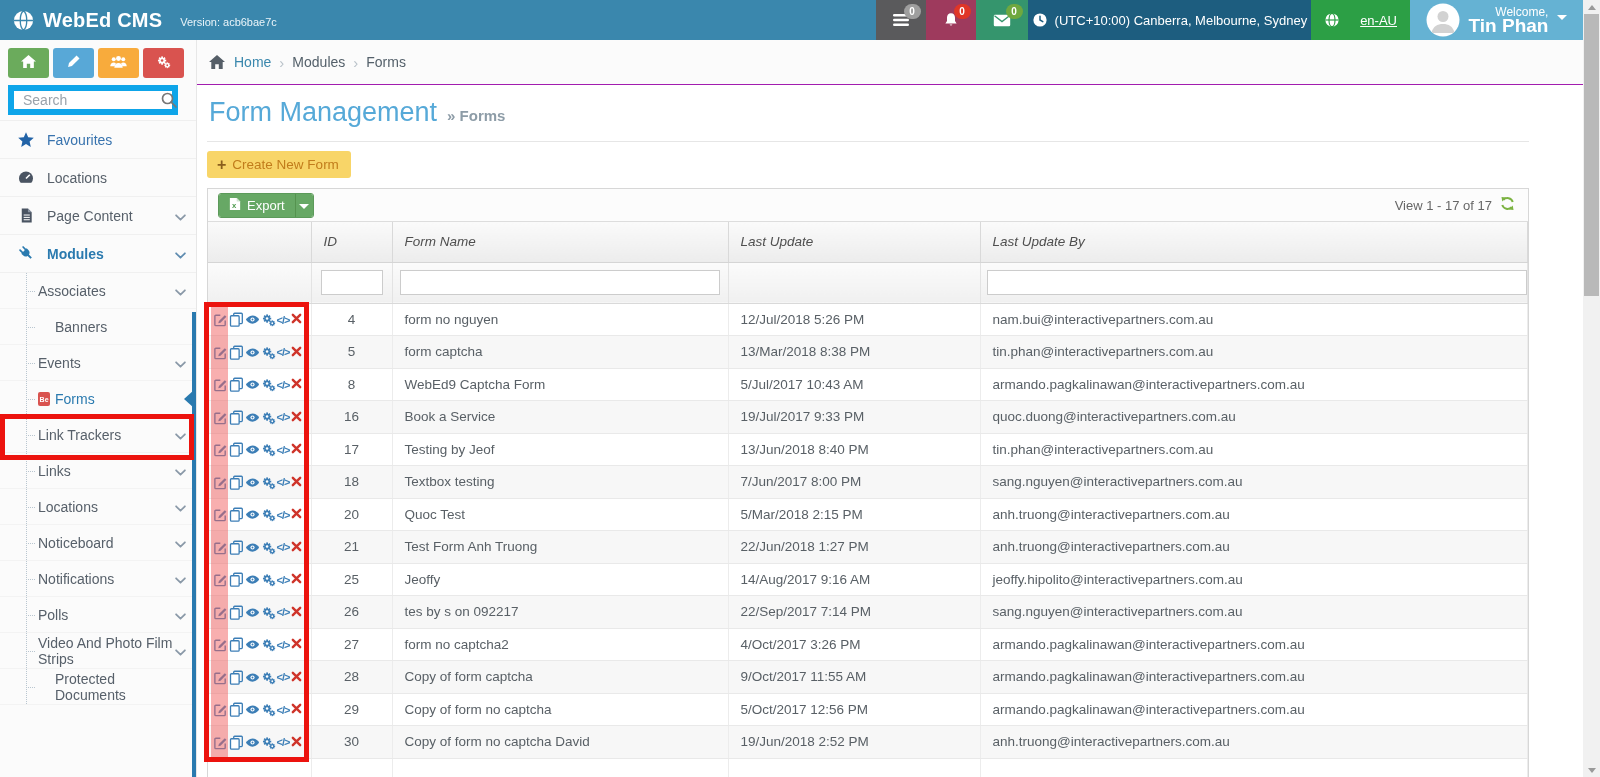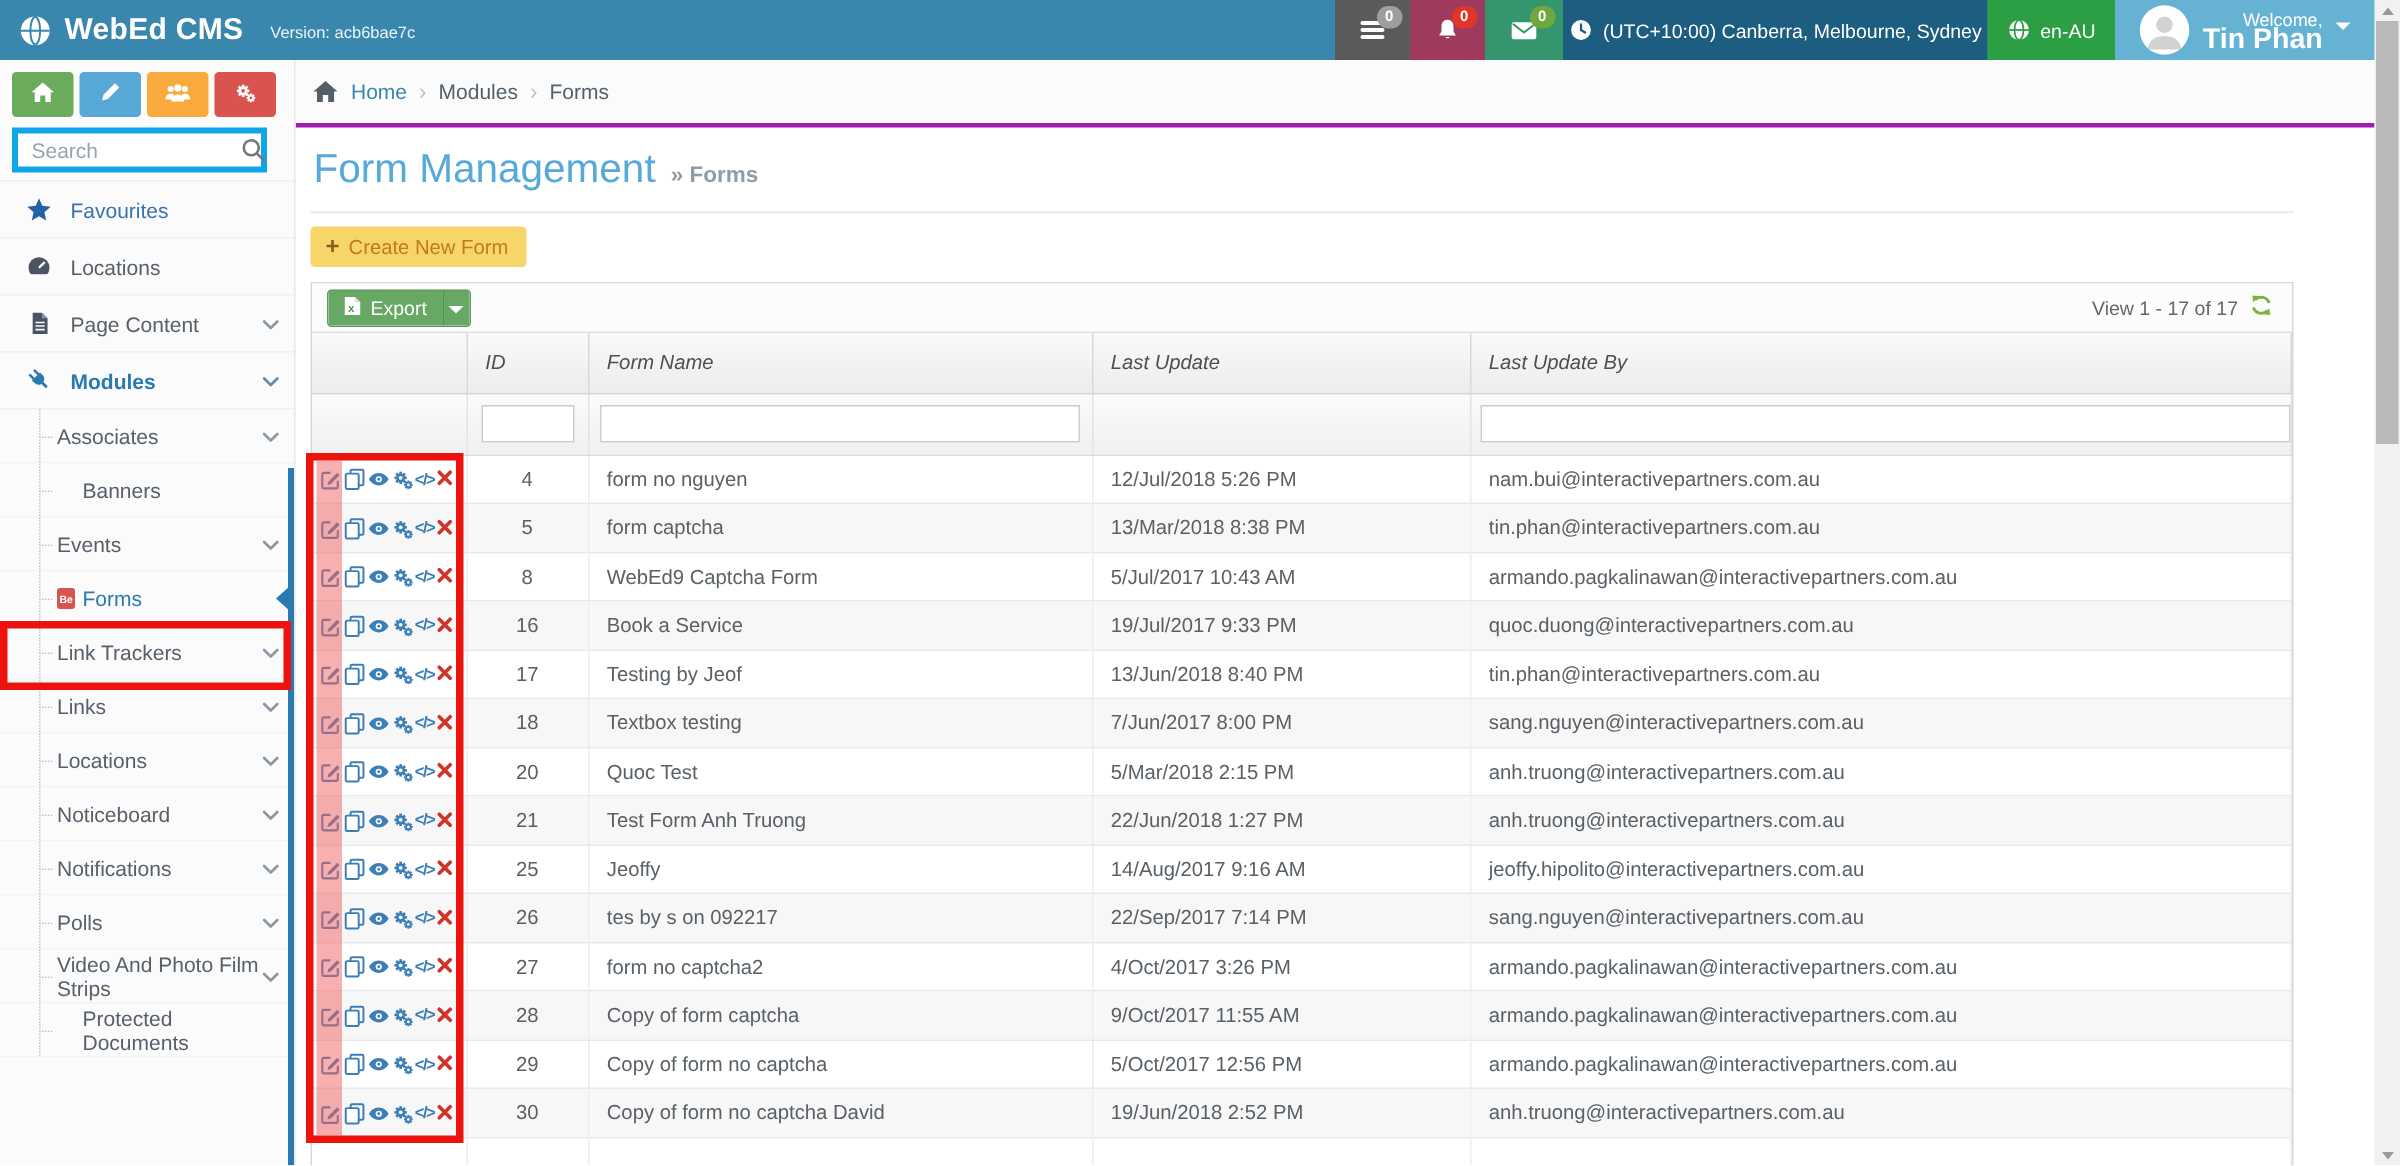--- a/index.html
+++ b/index.html
@@ -17,37 +17,37 @@
   .tb-box { position:relative; display:flex; align-items:center; justify-content:center; padding:0 14px; }
   .tb-box svg { display:block; }
   .tb-badge { position:absolute; top:4px; right:5px; min-width:17px; height:15px; border-radius:8px; font-size:10px; font-weight:bold; color:#fff; display:flex; align-items:center; justify-content:center; padding:0 4px; }
   .box-tasks { background:#5a5a5c; width:50px; }
   .badge-tasks { background:#9e9e9e; }
   .box-alerts { background:#9e3a5d; width:50px; }
   .badge-alerts { background:#e03527; }
   .box-msgs { background:#35956d; width:52px; }
   .badge-msgs { background:#6fa83f; }
   .box-tz { background:#1d5d7f; gap:7px; color:#fff; font-size:13px; white-space:nowrap; padding:0 4px; }
-  .box-locale { background:#2c9f45; gap:6px; color:#fff; font-size:13px; padding:0 13px; }
+  .box-locale { background:#2c9f45; gap:20px; color:#fff; font-size:13px; padding:0 13px;text-decoration:underline; }
   .box-user { background:#65b2d3; width:173px; gap:9px; color:#fff; }
   .welcome-txt { font-size:12px; line-height:14px; text-align:right; }
   .welcome-txt b { font-size:19px; }
   .caret-down { width:0; height:0; border-left:5px solid transparent; border-right:5px solid transparent; border-top:5px solid #fff; margin-top:-6px; }
 
   
   .sidebar { position:absolute; left:0; top:40px; width:197px; height:737px; background:#fbfbfb; border-right:1px solid #e7e7e7; z-index:2; }
   .side-pad { padding:8px 10px 0 8px; }
   .quick-btns { display:flex; gap:4px; }
   .qbtn { width:41px; height:30px; border:none; border-radius:3px; display:flex; align-items:center; justify-content:center; cursor:pointer; }
   .qbtn-home { background:#6bab5c; }
   .qbtn-edit { background:#58a8d7; }
   .qbtn-users { background:#f8ab3c; }
   .qbtn-gears { background:#d9534f; }
   .search-wrap { position:relative; margin-top:7px; }
-  .search-input { width:170px; height:30px; border:4px solid #0ea5e9; background:#fff; font-size:14px; color:#14532d; padding:0 40px 0 9px; font-family:"Liberation Sans",sans-serif; }
+  .search-input { width:170px; height:30px; border:6px solid #0ea5e9; background:#fff; font-size:14px; color:#14532d; padding:0 40px 0 9px; font-family:"Liberation Sans",sans-serif; }
   .search-input::placeholder { color:#9aa3ab; }
   .search-icon { position:absolute; right:8px; top:6px; }
   .menu { margin-top:5px; border-top:1px solid #efefef; }
   .mitem { height:38px; display:flex; align-items:center; border-bottom:1px solid #f0f0f0; padding:0 10px 0 16px; cursor:pointer; }
   .mitem .micon { width:20px; display:flex; justify-content:center; margin-right:11px; }
   .mitem .mlabel { font-size:14px; color:#57606a; }
   .mitem.fav .mlabel { color:#3873ae; }
   .mitem .chev { margin-left:auto; }
   .mitem.active .mlabel { color:#2a7aaf; font-weight:bold; }
   .submenu { position:relative; }
@@ -57,21 +57,21 @@
   .subitem .sub-label { font-size:14px; color:#57606a; white-space:normal; line-height:16px; }
   .subitem.indent2 { padding-left:55px; }
   .subitem .chev { margin-left:auto; }
   .subitem.active .sub-label { color:#2a7aaf; }
   .subitem .forms-badge-icon { margin:0 5px 0 0; display:inline-flex; }
   .active-arrow { position:absolute; right:2px; top:50%; margin-top:-9px; width:0; height:0; border-top:9px solid transparent; border-bottom:9px solid transparent; border-right:10px solid #2a7aaf; }
   .module-bar { position:absolute; right:0; top:272px; bottom:0; width:4px; background:#2a7aaf; }
 
   
   .main { position:absolute; left:197px; top:40px; width:1386px; height:737px; background:#fff; }
-  .breadcrumb-bar { height:45px; background:#fbfbfb; border-bottom:3px solid #a21caf; display:flex; align-items:center; padding-left:11px; gap:8px; }
+  .breadcrumb-bar { height:45px; background:#fbfbfb; border-bottom:1px solid #a21caf; display:flex; align-items:center; padding-left:11px; gap:8px; }
   .crumb-home { display:inline-flex; }
   .crumb { font-size:14px; }
   .crumb.link { color:#3a87ad; cursor:pointer; }
   .crumb.plain { color:#54606a; }
   .crumb-sep { color:#b9c2c9; font-size:15px; }
   .content { padding:12px 0 0 10px; }
   .page-title { font-size:27px; font-weight:400; color:#56a9d8; display:flex; align-items:baseline; gap:10px; margin-left:2px; }
   .page-subtitle { font-size:15px; color:#8d9ca7; font-weight:bold; }
   .title-divider { border:none; border-top:1px solid #e6e6e6; margin:13px 54px 0 0; }
   .btn-create { margin-top:9px; height:27px; background:#f8d568; color:#c17c1b; border:none; border-radius:3px; font-size:13.5px; padding:0 12px 0 10px; display:inline-flex; align-items:center; gap:6px; cursor:pointer; font-family:"Liberation Sans",sans-serif; }

